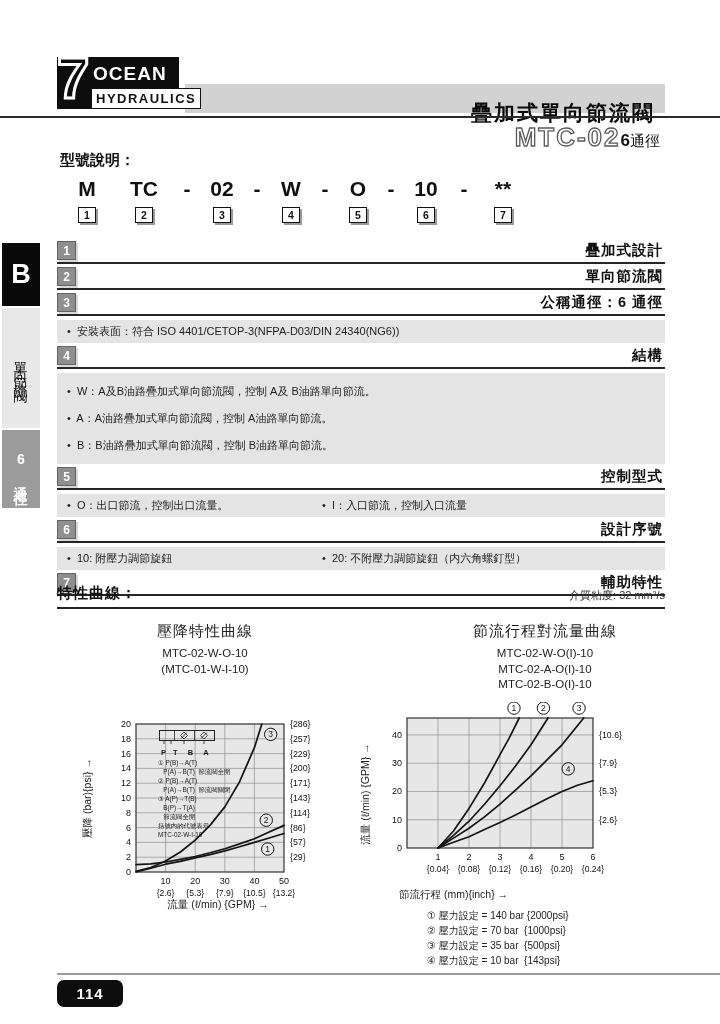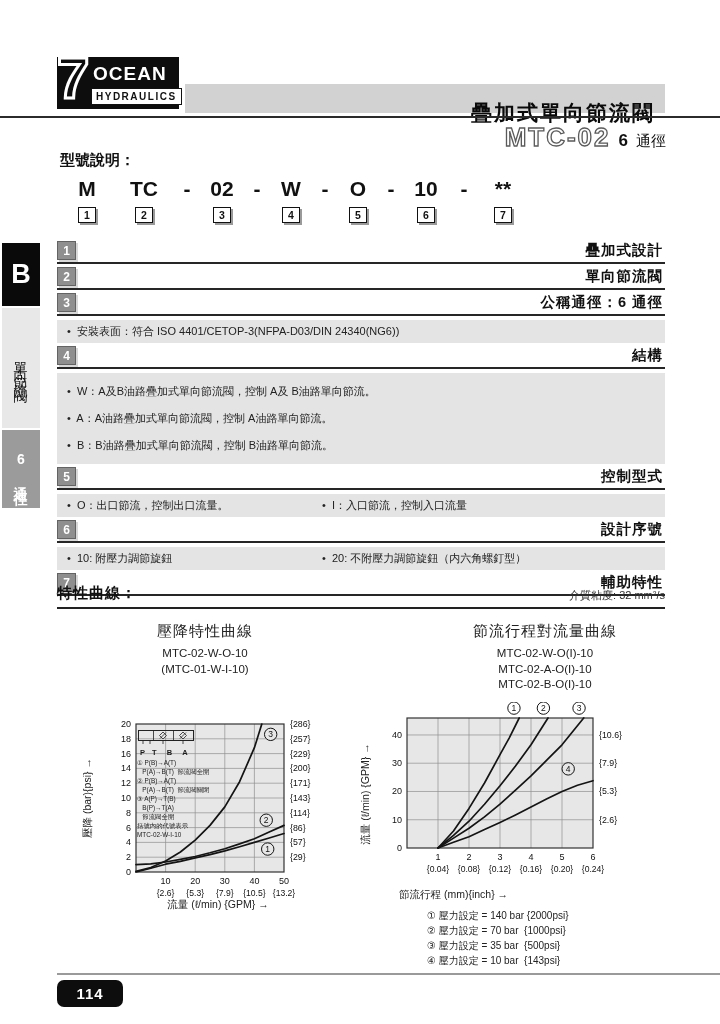--- a/index.html
+++ b/index.html
@@ -3,27 +3,27 @@
 <meta charset="utf-8">
 <style>
   html,body{margin:0;padding:0;background:#fff;}
   .page{position:relative;width:720px;height:1024px;background:#ffffff;overflow:hidden;
         font-family:"Liberation Sans","DejaVu Sans",sans-serif;color:#111;}
   
   .logo{position:absolute;left:57px;top:57px;width:122px;height:52px;background:#0d0d0d;z-index:2;}
   .logo .seven{position:absolute;left:0px;top:-8px;font-size:58px;font-weight:bold;color:#0d0d0d;
         -webkit-text-stroke:3px #ffffff;line-height:1;z-index:3;}
   .logo .brand{position:absolute;left:36px;top:6px;color:#fff;font-weight:bold;font-size:19px;letter-spacing:1px;}
-  .logo .hydra{position:absolute;left:34px;top:31px;background:#fff;color:#111;font-size:10px;font-weight:bold;
+  .logo .hydra{position:absolute;left:34px;top:31px;background:#fff;color:#111;font-size:13px;font-weight:bold;
         letter-spacing:1.5px;padding:2px 4px;border:1px solid #111;}
   .banner{position:absolute;left:185px;top:84px;width:480px;height:29px;background:#d2d2d2;
         display:flex;align-items:center;justify-content:flex-end;padding-right:10px;box-sizing:border-box;}
   .banner-title{font-size:21px;font-weight:bold;letter-spacing:2px;color:#0a0a0a;margin-top:28px;}
   .header-rule{position:absolute;left:0;top:116px;width:720px;height:2px;background:#2b2b2b;}
-  .series-line{position:absolute;right:54px;top:122px;display:flex;align-items:baseline;gap:8px;}
+  .series-line{position:absolute;right:60px;top:122px;display:flex;align-items:baseline;}
   .series-model{font-size:26px;font-weight:bold;letter-spacing:2px;color:#fdfdfd;-webkit-text-stroke:1.3px #5a5a5a;}
   .series-size-b{font-size:17px;font-weight:bold;color:#111;}
   .series-size-t{font-size:15px;color:#111;}
   .model-heading{position:absolute;left:60px;top:151px;font-size:15px;font-weight:bold;}
   
   .model-code{position:absolute;left:62px;top:178px;display:flex;align-items:flex-start;}
   .mc-cell{display:flex;flex-direction:column;align-items:center;}
   .mc-text{font-size:21px;font-weight:bold;line-height:22px;}
   .mc-box{margin-top:7px;width:16px;height:14px;border:1.5px solid #111;background:#fff;
         box-shadow:2px 2px 0 #9a9a9a;font-size:10.5px;font-weight:bold;display:flex;align-items:center;justify-content:center;}
@@ -46,21 +46,21 @@
   .viscosity{font-size:11px;color:#333;}
   .curves-rule{position:absolute;left:57px;top:607px;width:608px;height:2px;background:#222;}
   .ct-block{position:absolute;text-align:center;}
   .ct-title{font-size:15px;letter-spacing:1px;color:#222;}
   .ct-sub{font-size:11.5px;line-height:1.35;margin-top:5px;color:#222;}
   
   .chart-wrap{position:absolute;}
   .chart-svg{display:block;}
   .ylab{position:absolute;width:170px;text-align:center;font-size:10.5px;color:#222;transform:rotate(-90deg);}
   .xlab{position:absolute;font-size:10.5px;color:#222;}
-  .legend{position:absolute;font-size:6.4px;line-height:1.4;color:#1a1a1a;}
+  .legend{position:absolute;font-size:6.4px;line-height:1.4;color:#1a1a1a;padding-left:21px;}
   .legend .ports{font-size:7.5px;font-weight:bold;white-space:pre;margin:0 0 1px 3px;letter-spacing:1px;}
   .lg-line{white-space:pre;}
   .notes{position:absolute;font-size:10px;line-height:15px;color:#222;white-space:pre;}
   
   .tab{position:absolute;left:2px;width:38px;display:flex;align-items:center;justify-content:center;}
   .tab-b{top:243px;height:63px;background:#0a0a0a;color:#fff;font-size:27px;font-weight:bold;}
   .tab-name{top:308px;height:120px;background:#e8e8e8;color:#111;font-size:14px;}
   .tab-size{top:430px;height:78px;background:#9b9b9b;color:#fff;font-size:14px;font-weight:bold;}
   .vtext{writing-mode:vertical-rl;text-orientation:upright;letter-spacing:7px;}
   

